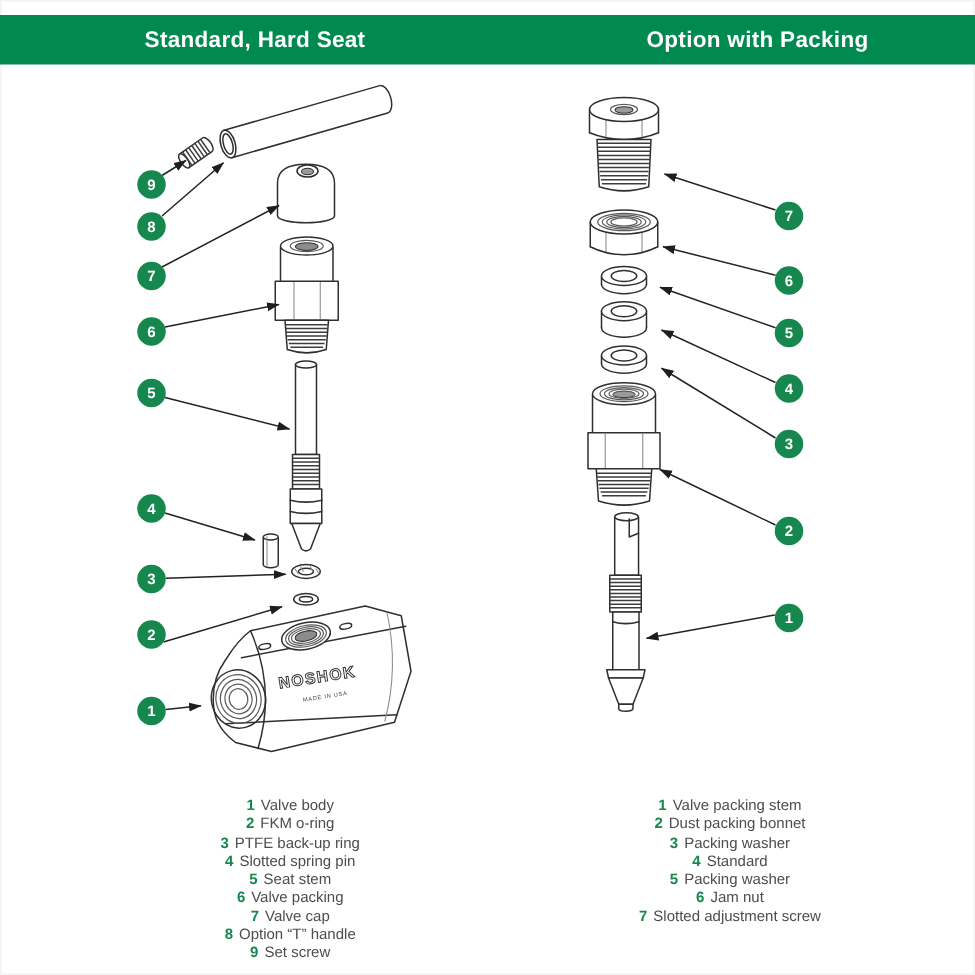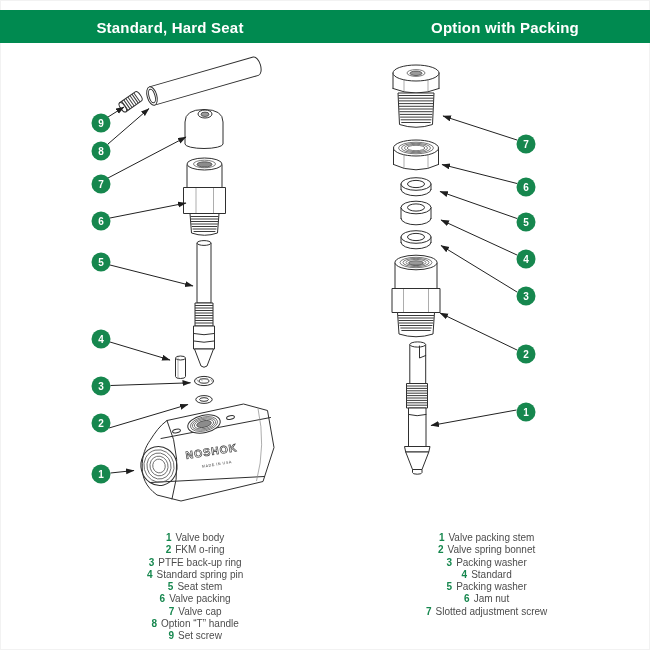--- a/index.html
+++ b/index.html
@@ -290,29 +290,29 @@
   <g class="callout">
     <circle cx="526" cy="412" r="9.5"></circle>
       <text x="526" y="415.5">1</text>
     </g>
 </svg>
 
 <div class="plist" id="plist-standard">
   <div class="prow"><span class="pnum">1</span><span class="plabel">Valve body</span></div>
   <div class="prow"><span class="pnum">2</span><span class="plabel">FKM o-ring</span></div>
   <div class="prow"><span class="pnum">3</span><span class="plabel">PTFE back-up ring</span></div>
-  <div class="prow"><span class="pnum">4</span><span class="plabel">Standard spring pin</span></div>
+  <div class="prow"><span class="pnum">4</span><span class="plabel">Slotted spring pin</span></div>
   <div class="prow"><span class="pnum">5</span><span class="plabel">Seat stem</span></div>
   <div class="prow"><span class="pnum">6</span><span class="plabel">Valve packing</span></div>
   <div class="prow"><span class="pnum">7</span><span class="plabel">Valve cap</span></div>
   <div class="prow"><span class="pnum">8</span><span class="plabel">Option “T” handle</span></div>
   <div class="prow"><span class="pnum">9</span><span class="plabel">Set screw</span></div>
 </div>
 
 <div class="plist" id="plist-packing">
   <div class="prow"><span class="pnum">1</span><span class="plabel">Valve packing stem</span></div>
-  <div class="prow"><span class="pnum">2</span><span class="plabel">Valve spring bonnet</span></div>
+  <div class="prow"><span class="pnum">2</span><span class="plabel">Dust packing bonnet</span></div>
   <div class="prow"><span class="pnum">3</span><span class="plabel">Packing washer</span></div>
   <div class="prow"><span class="pnum">4</span><span class="plabel">Standard</span></div>
   <div class="prow"><span class="pnum">5</span><span class="plabel">Packing washer</span></div>
   <div class="prow"><span class="pnum">6</span><span class="plabel">Jam nut</span></div>
   <div class="prow"><span class="pnum">7</span><span class="plabel">Slotted adjustment screw</span></div>
 </div>
 
 </body></html>

